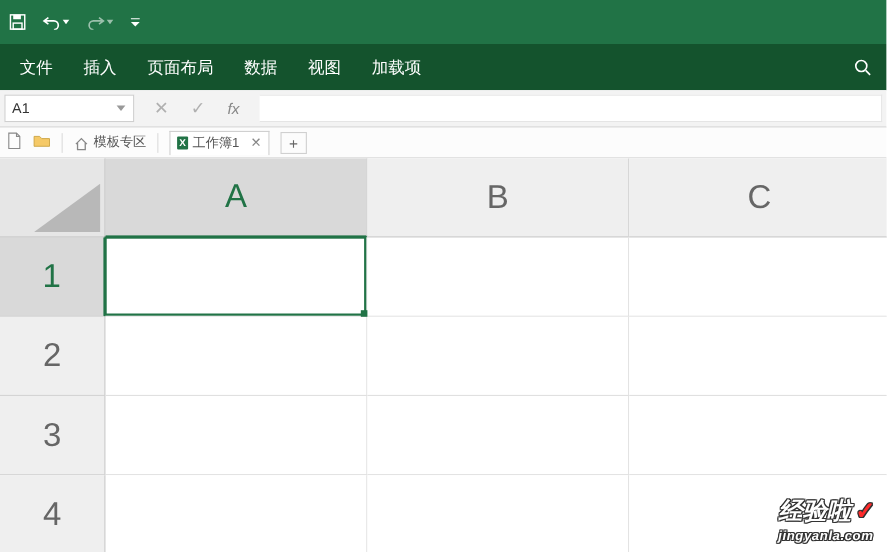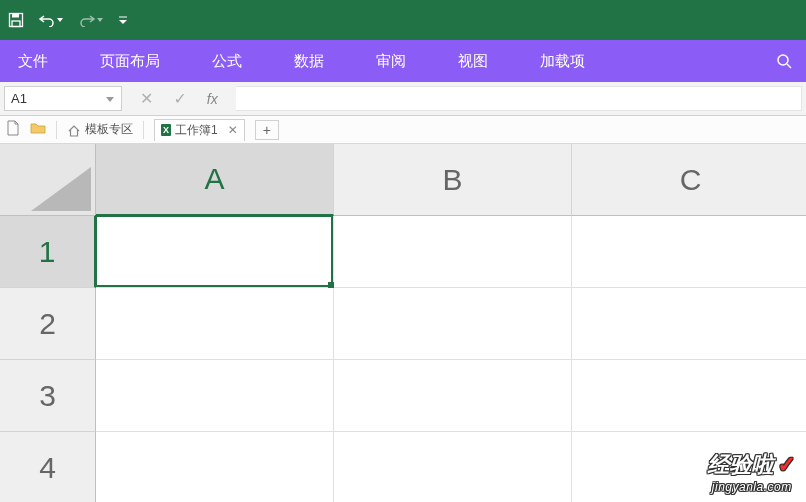--- a/index.html
+++ b/index.html
@@ -6,21 +6,21 @@
     body { width: 806px; height: 502px; overflow: hidden; background: #fff; position: relative; }
 
     
     .titlebar { height: 40px; background: #217346; display: flex; align-items: center; padding: 0 8px; gap: 8px; }
     .titlebar .qat { display: flex; align-items: center; gap: 14px; }
     .titlebar .qat-btn { color: #fff; display: flex; align-items: center; cursor: pointer; }
     .titlebar .qat-btn.disabled { opacity: 0.55; cursor: default; }
     .titlebar svg { display: block; }
 
     
-    .ribbon { height: 42px; background: #8b5cf6; display: flex; align-items: stretch; padding: 0 4px; gap: 24px; }
+    .ribbon { height: 42px; background: #14532d; display: flex; align-items: stretch; padding: 0 4px; }
     .ribbon-tab { color: #fff; font-size: 15px; padding: 0 14px; display: flex; align-items: center; cursor: pointer; }
     .ribbon-search { margin-left: auto; display: flex; align-items: center; padding: 0 10px; color: #fff; }
 
     
     .formulabar { height: 34px; background: #f3f3f3; border-bottom: 1px solid #d0d0d0; display: flex; align-items: stretch; }
     .name-box { width: 118px; border-right: 1px solid #d0d0d0; display: flex; align-items: center; padding: 0 6px; background: #fff; margin: 4px 0 4px 4px; border: 1px solid #cfcfcf; }
     .name-box input { border: none; width: 72px; font-size: 13px; color: #333; outline: none; }
     .name-box .dd { margin-left: auto; color: #888; }
     .fx-buttons { display: flex; align-items: center; gap: 20px; padding: 0 18px; color: #b0b0b0; }
     .fx-buttons .fx { font-style: italic; color: #888; font-size: 14px; }
@@ -47,24 +47,24 @@
     .row-headers { position: absolute; left: 0; top: 72px; width: 96px; }
     .row-header { width: 96px; display: flex; align-items: center; justify-content: center; font-size: 30px; color: #666; background: #efefef; border-right: 1px solid #bfbfbf; border-bottom: 1px solid #d4d4d4; }
     .row-header.active { background: #d9d9d9; border-right: 2px solid #217346; color: #217346; }
 
     .cells { position: absolute; left: 96px; top: 72px; }
     .cell { position: absolute; border-right: 1px solid #e0e0e0; border-bottom: 1px solid #e0e0e0; background: #fff; }
     .selection { position: absolute; border: 2px solid #217346; pointer-events: none; }
     .selection .handle { position: absolute; right: -3px; bottom: -3px; width: 6px; height: 6px; background: #217346; }
 
     
-    .watermark { position: absolute; right: 10px; bottom: 8px; text-align: center; color: #fff; text-shadow: -1px 0 #333, 1px 0 #333, 0 -1px #333, 0 1px #333, -1px -1px #333, 1px 1px #333, -1px 1px #333, 1px -1px #333; pointer-events: none; }
+    .watermark { position: absolute; right: 10px; bottom: 8px; text-align: left; color: #fff; text-shadow: -1px 0 #333, 1px 0 #333, 0 -1px #333, 0 1px #333, -1px -1px #333, 1px 1px #333, -1px 1px #333, 1px -1px #333; pointer-events: none; }
     .watermark .line1 { font-size: 22px; font-weight: bold; font-style: italic; }
     .watermark .line1 .check { color: #ff2a2a; font-style: normal; margin-left: 4px; }
-    .watermark .line2 { font-size: 12px; font-style: italic; font-weight: normal; letter-spacing: 0.5px; }
+    .watermark .line2 { font-size: 12px; font-style: italic; font-weight: bold; letter-spacing: 0.5px; }
   </style>
 </head>
 <body>
 
 <div class="titlebar">
   <div class="qat">
     <span class="qat-btn">
       <svg width="16" height="16" viewBox="0 0 16 16" fill="none" stroke="#fff" stroke-width="1.3">
           <rect x="1.5" y="1.5" width="13" height="13"></rect>
           <rect x="4" y="1.5" width="7" height="4" fill="#fff" stroke="none"></rect>
@@ -91,24 +91,23 @@
       <svg width="10" height="10" viewBox="0 0 10 10">
           <line x1="1" y1="2" x2="9" y2="2" stroke="#fff"></line>
           <path d="M1 5 L5 9 L9 5" fill="#fff"></path>
         </svg>
     </span>
   </div>
 </div>
 
 <div class="ribbon">
   <div class="ribbon-tab">文件</div>
+  <div class="ribbon-tab">插入</div>
   <div class="ribbon-tab">页面布局</div>
-  <div class="ribbon-tab">公式</div>
   <div class="ribbon-tab">数据</div>
-  <div class="ribbon-tab">审阅</div>
   <div class="ribbon-tab">视图</div>
   <div class="ribbon-tab">加载项</div>
   <div class="ribbon-search">
     <svg width="16" height="16" viewBox="0 0 16 16" fill="none" stroke="#fff" stroke-width="1.5">
         <circle cx="7" cy="7" r="5"></circle>
         <line x1="11" y1="11" x2="15" y2="15"></line>
       </svg>
   </div>
 </div>
 

